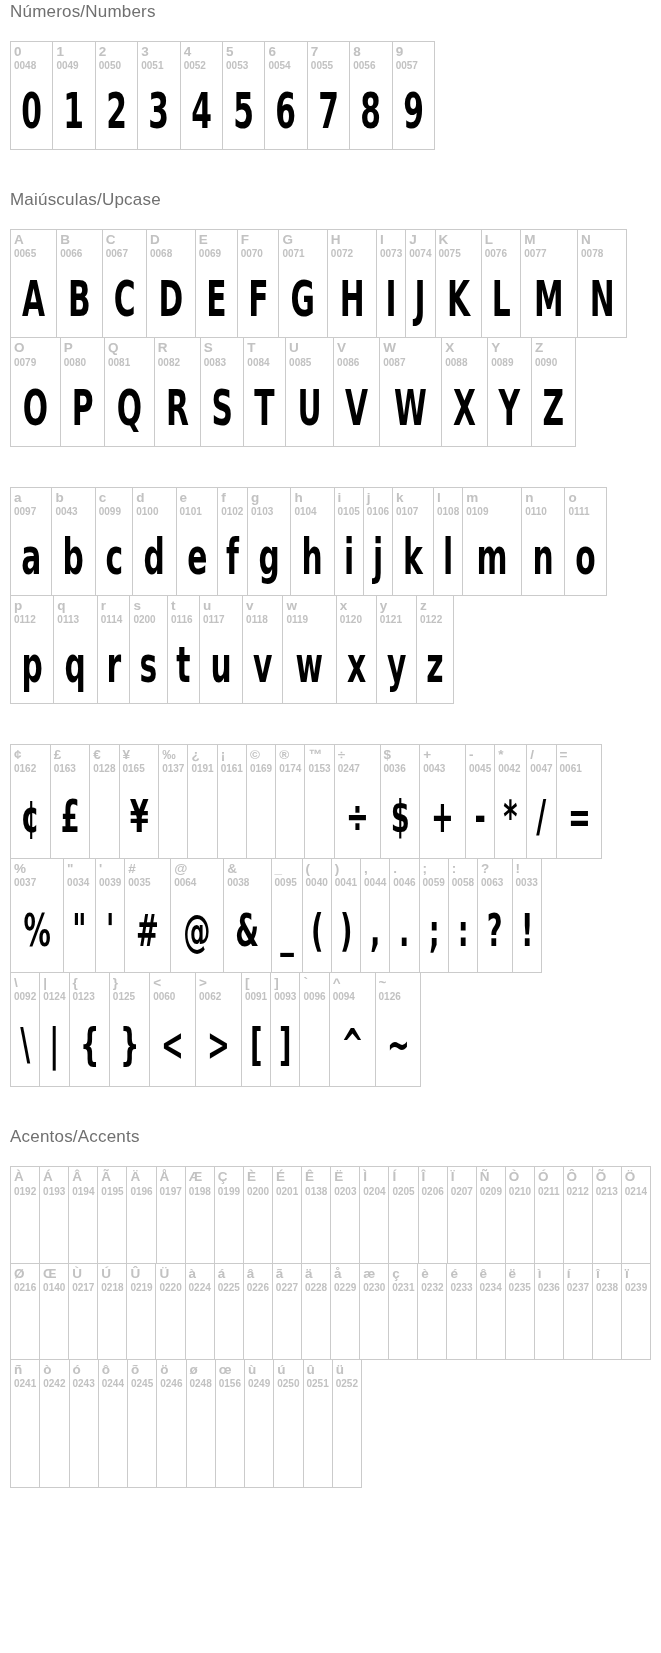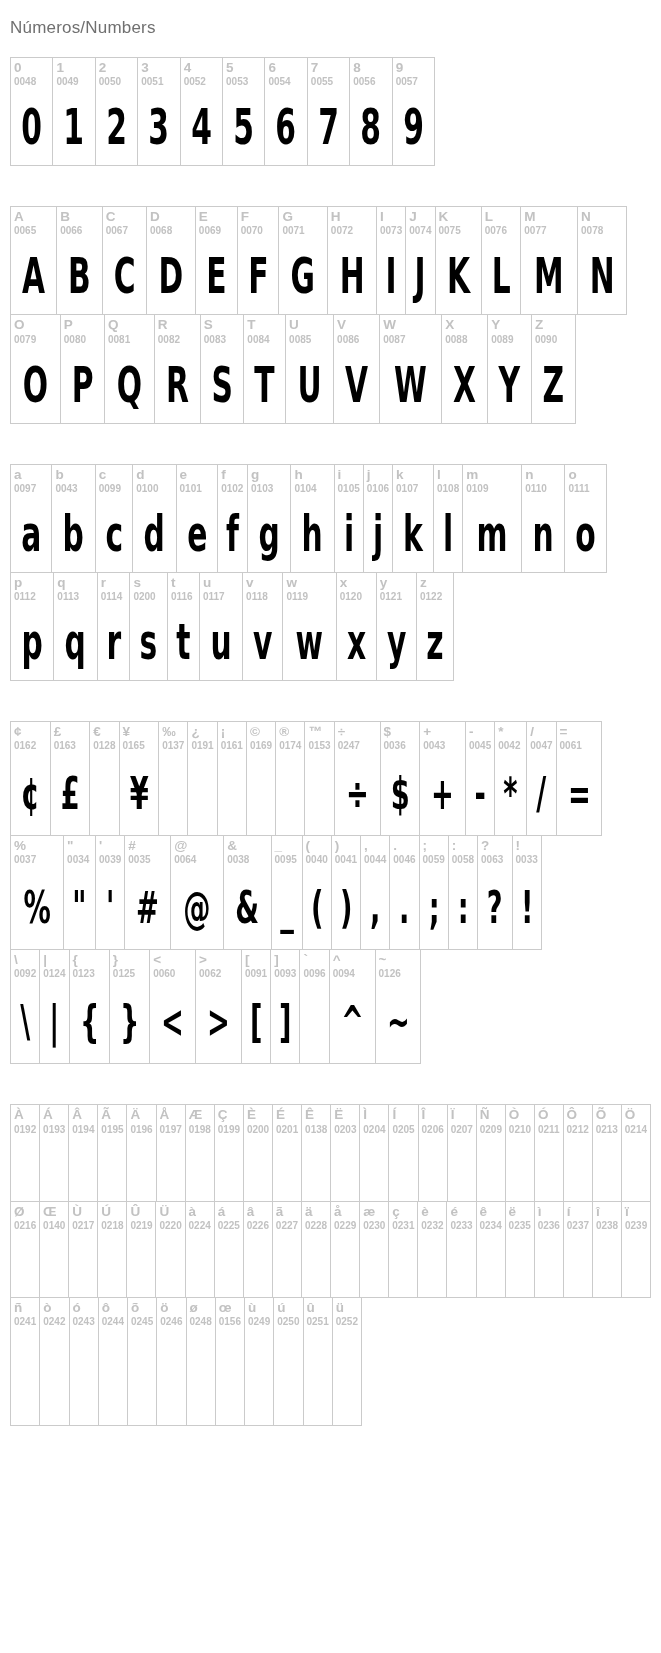--- a/index.html
+++ b/index.html
@@ -10,21 +10,21 @@
     --bg-color:#ffffff;
   }
   *{box-sizing:border-box;}
   html,body{margin:0;padding:0;}
   body{
     width:661px;
     min-height:1653px;
     background:var(--bg-color);
     font-family:"Liberation Sans", sans-serif;
   }
-  .page{padding:18px 10px 8px 10px;}
+  .page{padding:2px 10px 8px 10px;}
   .charmap-section{margin:0 0 40px 0;}
   .section-title{
     font-size:17px;
     font-weight:400;
     color:var(--title-color);
     margin:0 0 19px 0;
     letter-spacing:.2px;
   }
   .char-row{
     display:flex;
@@ -148,20 +148,21 @@
           <div class="char-cell">
             <div class="cell-head">
               <div class="cell-char">9</div>
               <div class="cell-code">0057</div>
             </div>
             <div class="cell-glyph">9</div>
           </div>
         </div>
       </section>
       <section class="charmap-section section-upcase">
+        <h2 class="section-title">Maiúsculas/Upcase</h2>
         <div class="char-row">
           <div class="char-cell">
             <div class="cell-head">
               <div class="cell-char">A</div>
               <div class="cell-code">0065</div>
             </div>
             <div class="cell-glyph">A</div>
           </div>
           <div class="char-cell">
             <div class="cell-head">
@@ -833,20 +834,21 @@
           <div class="char-cell">
             <div class="cell-head">
               <div class="cell-char">~</div>
               <div class="cell-code">0126</div>
             </div>
             <div class="cell-glyph">~</div>
           </div>
         </div>
       </section>
       <section class="charmap-section section-accents">
+        <h2 class="section-title">Acentos/Accents</h2>
         <div class="char-row">
           <div class="char-cell">
             <div class="cell-head">
               <div class="cell-char">À</div>
               <div class="cell-code">0192</div>
             </div>
             <div class="cell-glyph"></div>
           </div>
           <div class="char-cell">
             <div class="cell-head">

